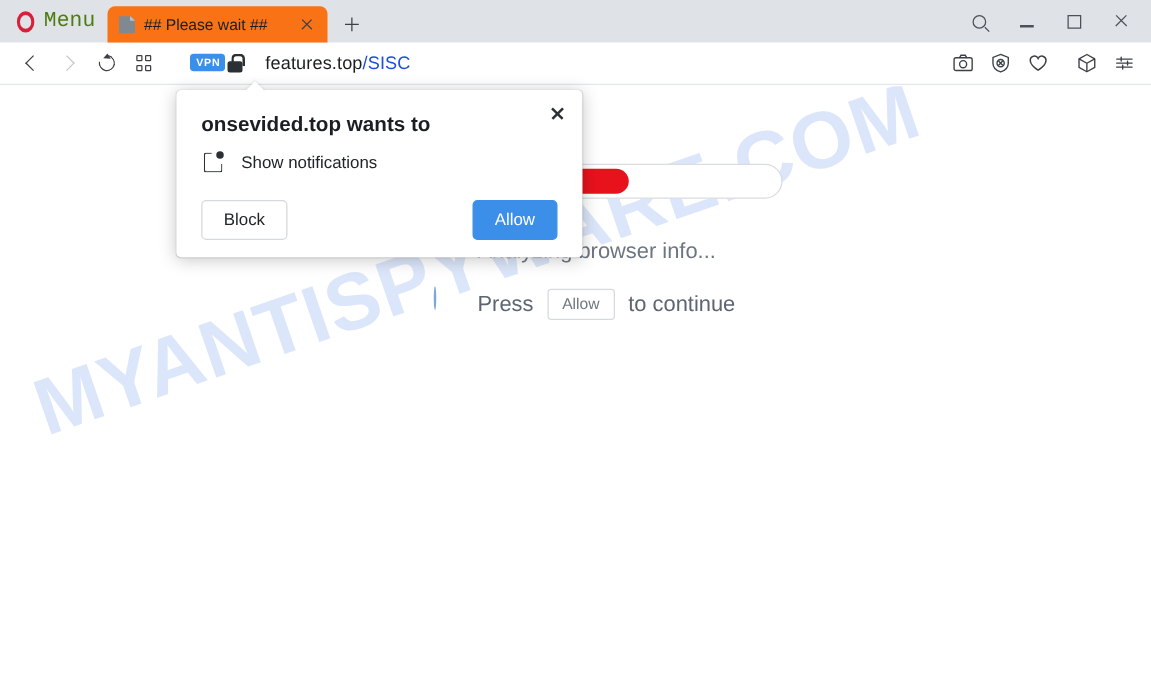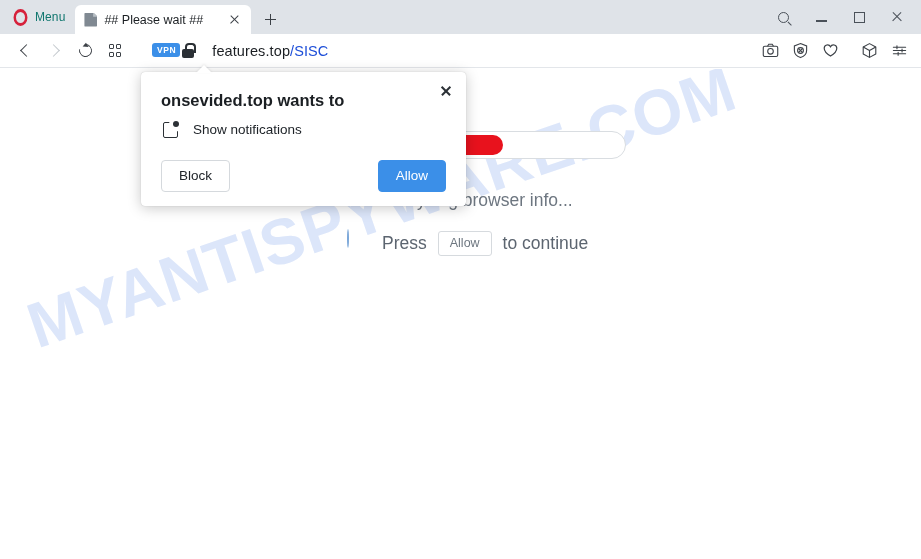--- a/index.html
+++ b/index.html
@@ -25,26 +25,26 @@
     display: flex; align-items: center; gap: 6px;
     height: 34px; padding: 0 10px 0 12px;
     cursor: default;
   }
   .opera-logo {
     width: 17px; height: 17px; border-radius: 50%;
     border: 3.4px solid #d6213b;
     background: transparent;
     transform: scaleX(0.82);
   }
-  .menu-label { font-size: 12px; color: #0f766e; letter-spacing: .1px; }
+  .menu-label { font-size: 17px; color: #4d7c0f; letter-spacing: .1px; font-family: Liberation Mono, monospace; }
 
   .tab {
     height: 29px;
     min-width: 176px;
-    background: #ffffff;
+    background: #f97316;
     border-radius: 6px 6px 0 0;
     display: flex; align-items: center;
     padding: 0 6px 0 9px;
     gap: 7px;
     margin-bottom: 0;
   }
   .tab-favicon {
     width: 13px; height: 14px;
     position: relative;
     flex: none;

